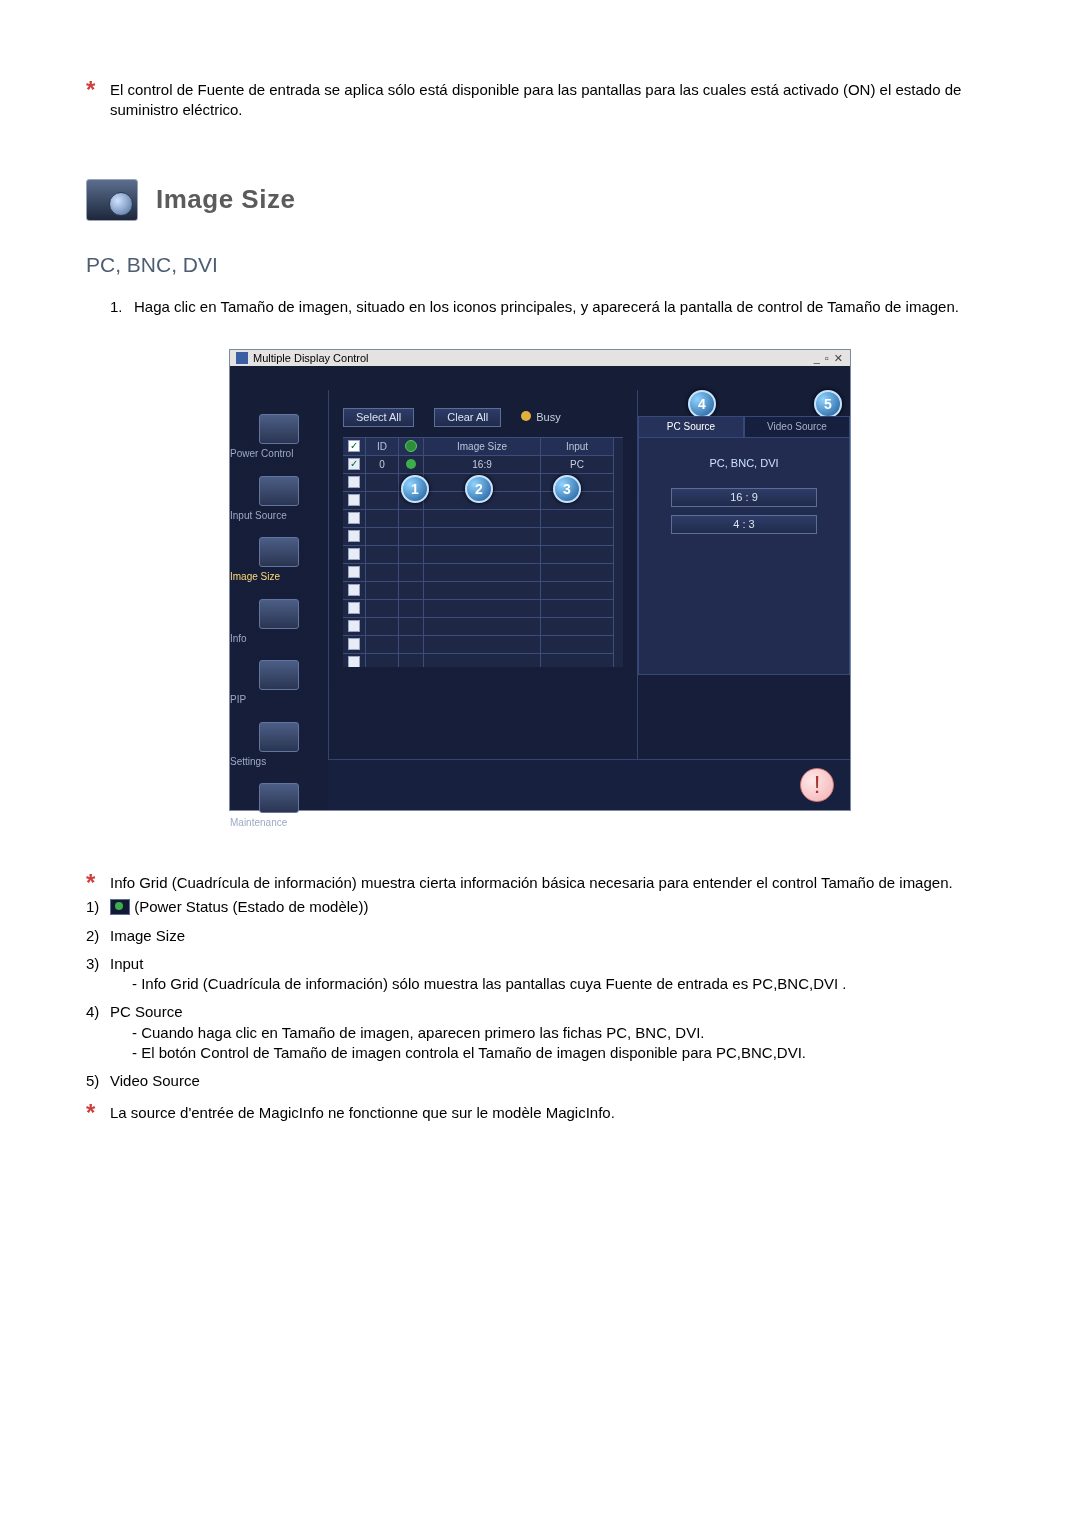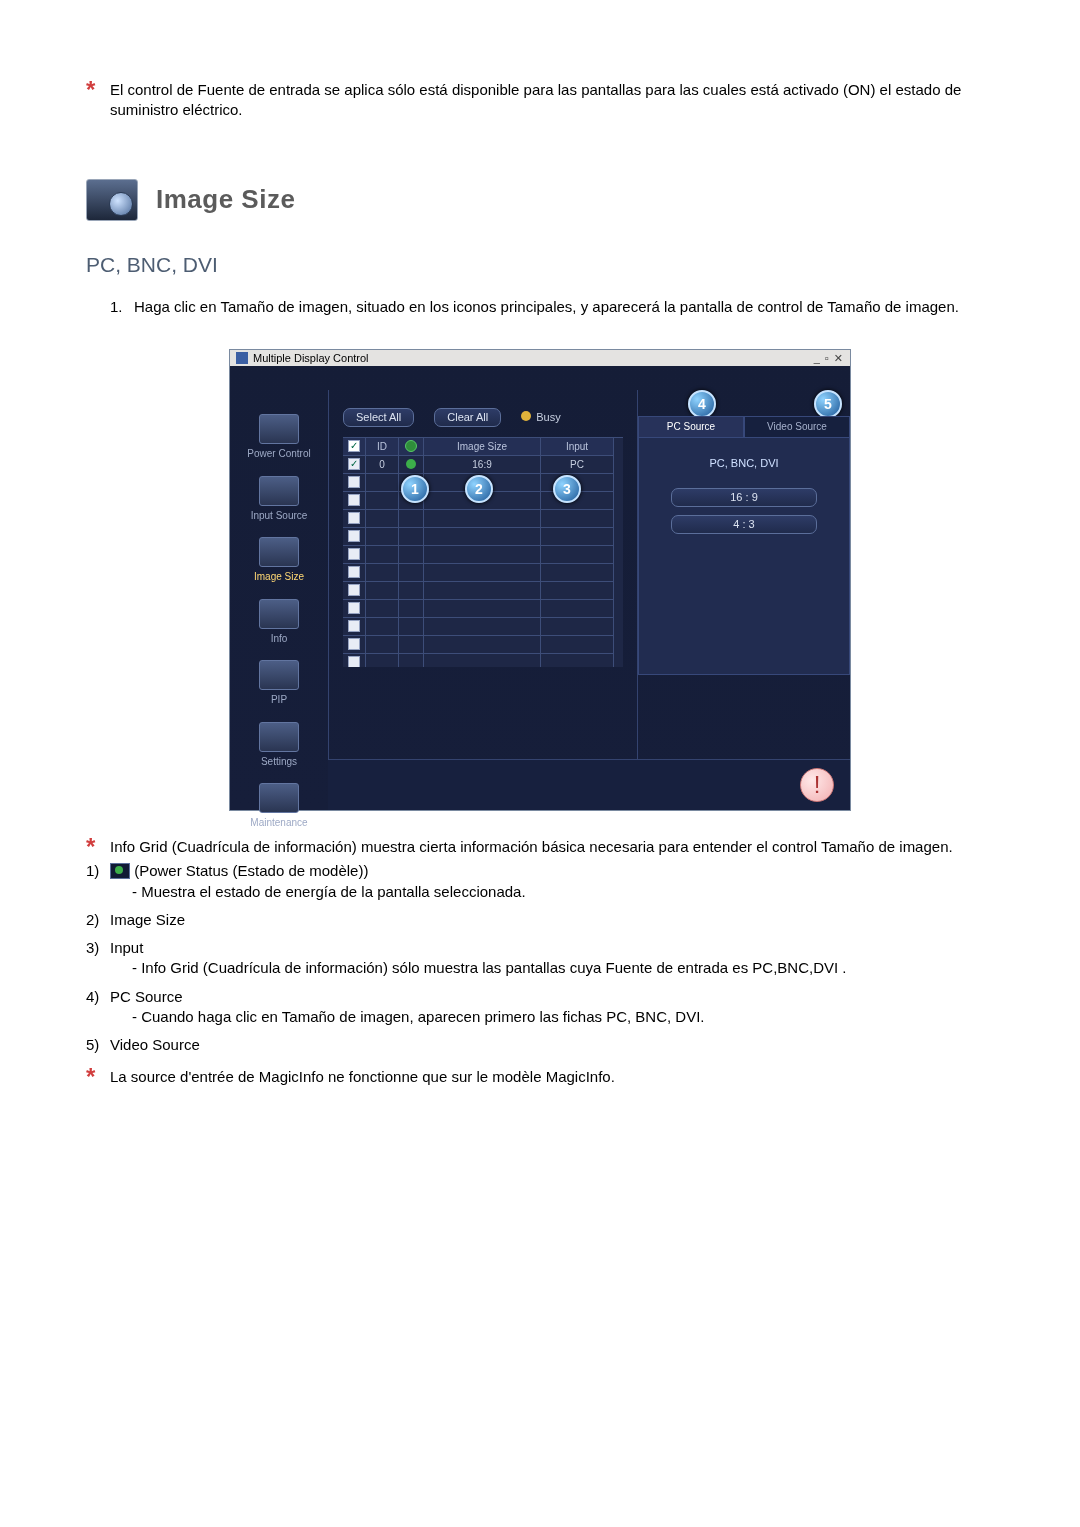--- a/index.html
+++ b/index.html
@@ -42,21 +42,21 @@
     background:radial-gradient(circle at 35% 35%,#cfe3ff,#4c6b99);
     border:1px solid #2b3b55
   }
   .sub-h{color:#4d5d72;font-size:21px;margin:0 0 18px 0}
   .ol-outer{padding-left:24px;margin:0 0 32px 0}
   .ol-outer>div{display:flex;margin-bottom:6px}
   .ol-outer .n{width:24px;flex:0 0 24px}
   .ol-outer .t{flex:1}
   
   .shot{
-    width:620px;height:460px;margin:0 auto 26px auto;
+    width:620px;height:460px;margin:0 auto 62px auto;
     border:1px solid #7a8aa0;position:relative;
     background:linear-gradient(#151d37,#161e3a);
     font-size:11px;color:#c7cfe0
   }
   .shot-title{
     background:#e4e3e1;color:#000;height:14px;
     padding:1px 6px;font-size:11px;display:flex;align-items:center
   }
   .shot-title .ico{width:12px;height:12px;background:#3b5fa3;margin-right:5px}
   .shot-title .win-btns{margin-left:auto;font-family:Arial;color:#444;letter-spacing:1px}
@@ -66,34 +66,33 @@
   }
   .menubar span{margin-right:18px}
   .menubar .brand{margin-left:auto;font-style:italic;color:#8ea0c0;font-size:10px;
     background:#e7e7e7;color:#333;padding:0 8px;border-radius:6px;font-style:italic}
   .body-area{
     position:absolute;left:0;right:0;top:40px;bottom:0;
     display:flex
   }
   .sidebar{
     width:98px;border-right:1px solid #34436f;
-    padding-top:24px;text-align:center
-  }
+    padding-top:24px;}
   .side-item{margin-bottom:15px}
   .side-item .ic{
     width:38px;height:28px;margin:0 auto 3px auto;border-radius:3px;
     background:linear-gradient(#4c5e86,#2a3552);border:1px solid #6275a0
   }
   .side-item .lbl{font-size:10px;color:#9da9c5}
   .side-item.active .lbl{color:#ffd874}
   .center{
     flex:1;position:relative;padding:18px 14px 0 14px
   }
   .btn-pill{
-    display:inline-block;border:1px solid #5b6e9a;border-radius:7px;
+    display:inline-block;border:1px solid #5b6e9a;border-radius:0;
     background:linear-gradient(#2e3c67,#202b4c);color:#dce3f1;
     padding:1px 12px;font-size:11px;text-align:center
   }
   .toprow{display:flex;align-items:center;gap:20px;margin-bottom:10px}
   .dot-busy{width:10px;height:10px;border-radius:50%;background:#e0b23b;display:inline-block;margin-right:5px}
   .grid{
     border-top:1px solid #3d4d79;position:relative;
     background:#1e2746
   }
   .grid-head,.grid-row{display:flex}
@@ -380,21 +379,20 @@
     <div class="note-row">
       <span class="star">*</span>
       <span class="txt">Info Grid (Cuadrícula de información) muestra cierta información básica necesaria para entender el control Tamaño de imagen.</span>
     </div>
 
     <div>
       <div class="row">
           <span class="num">1)</span>
         <span><span class="inline-ico"></span><span> (Power Status (Estado de modèle))</span></span>
       </div>
-      <div class="sub-line" style="padding-left:46px">- Muestra el estado de energía de la pantalla seleccionada.</div>
     </div>
 
     <div style="margin-top:8px">
       <div class="row">
           <span class="num">2)</span>
           <span>Image Size</span>
         </div>
     </div>
 
     <div style="margin-top:8px">
@@ -404,20 +402,21 @@
         </div>
       <div class="sub-line" style="padding-left:46px">- Info Grid (Cuadrícula de información) sólo muestra las pantallas cuya Fuente de entrada es PC,BNC,DVI .</div>
     </div>
 
     <div style="margin-top:8px">
       <div class="row">
           <span class="num">4)</span>
           <span>PC Source</span>
         </div>
       <div class="sub-line" style="padding-left:46px">- Cuando haga clic en Tamaño de imagen, aparecen primero las fichas PC, BNC, DVI.</div>
+      <div class="sub-line" style="padding-left:46px">- El botón Control de Tamaño de imagen controla el Tamaño de imagen disponible para PC,BNC,DVI.</div>
     </div>
 
     <div style="margin-top:8px">
       <div class="row">
           <span class="num">5)</span>
           <span>Video Source</span>
         </div>
     </div>
   </div>
 

